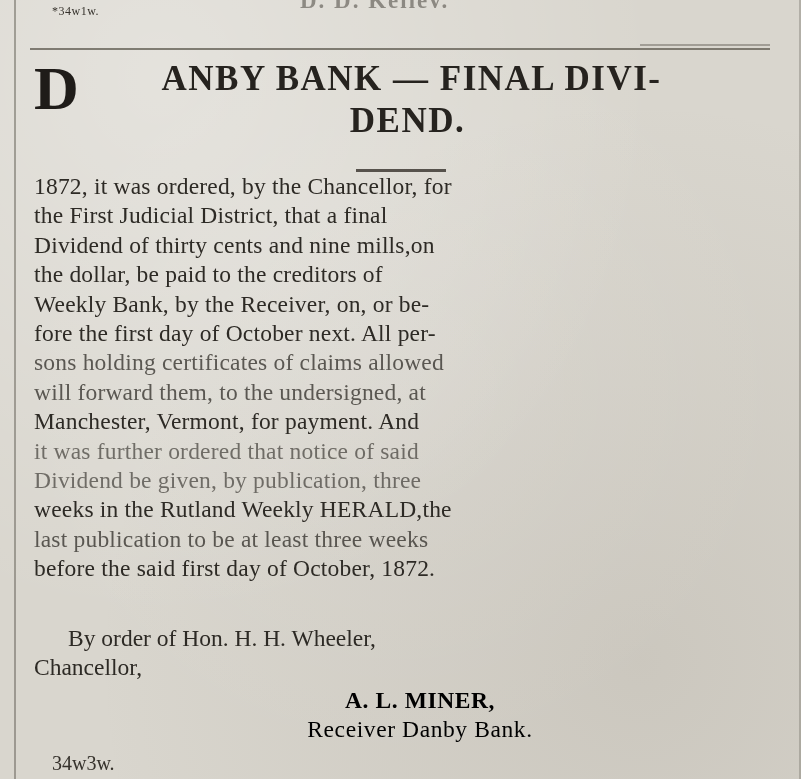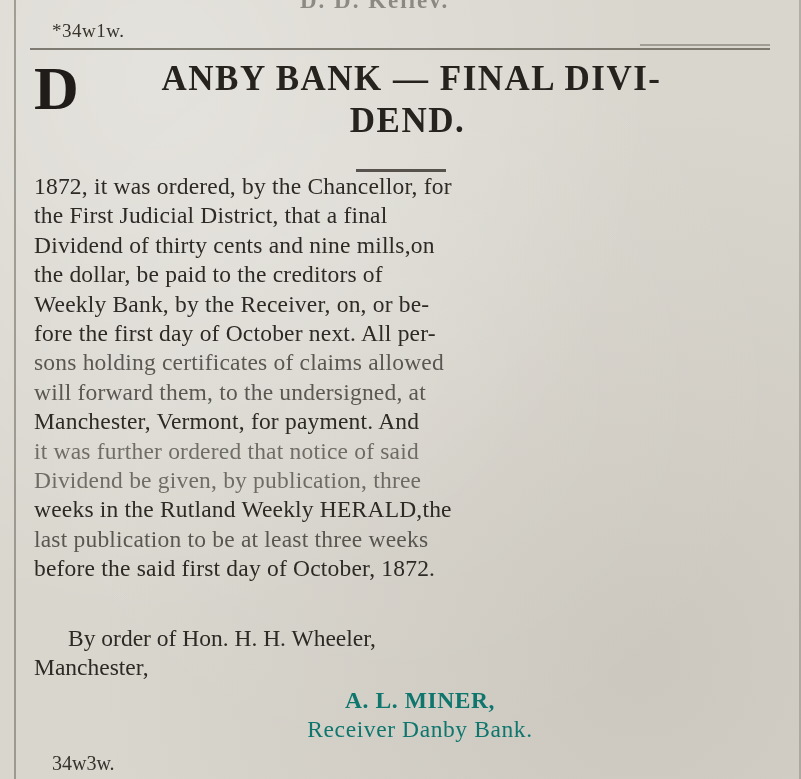--- a/index.html
+++ b/index.html
@@ -66,25 +66,24 @@
     font-weight: bold;
     white-space: nowrap;
     overflow: hidden;
     height: 20px;
   }
 
   .small-code {
     position: absolute;
     left: 52px;
     top: 4px;
-    font-size: 19px;
+    font-size: 12px;
     letter-spacing: .5px;
     color: #36322c;
     font-family: "Liberation Serif", serif;
-    margin-top: 16px;
   }
 
   .hr-top {
     position: absolute;
     left: 30px;
     top: 48px;
     width: 740px;
     height: 2px;
     background: #5d594f;
     opacity: .75;
@@ -174,21 +173,21 @@
   .signature {
     position: absolute;
     left: 34px;
     top: 686px;
     width: 742px;
     text-align: center;
     font-size: 23.5px;
     line-height: 29px;
     font-weight: bold;
     letter-spacing: .6px;
-    color: #0f766e;
+    color: #000000;
   }
   .signature .name { display:block; padding-left: 30px; }
   .signature .role { display:block; font-weight: normal; padding-left: 30px; }
 
   .bottom-code {
     position: absolute;
     left: 52px;
     top: 752px;
     font-size: 20px;
     color: #36322c;
@@ -231,21 +230,21 @@
       <span class="line">Manchester, Vermont, for payment.   And</span>
       <span class="line faded">it was further ordered that notice of said</span>
       <span class="line faded">Dividend be given, by publication, three</span>
       <span class="line">weeks in the Rutland Weekly HERALD,the</span>
       <span class="line faded2">last publication to be at least three weeks</span>
       <span class="line">before the said first day of October, 1872.</span>
     </div>
 
     <div class="byorder">
       <span class="l1">By order of  Hon.  H.  H.  Wheeler,</span>
-      <span class="l2">Manchester,</span>
+      <span class="l2">Chancellor,</span>
     </div>
 
     <div class="signature">
       <span class="name">A. L. MINER,</span>
       <span class="role">Receiver Danby Bank.</span>
     </div>
 
     <div class="bottom-code">34w3w.</div>
 
   </div>

